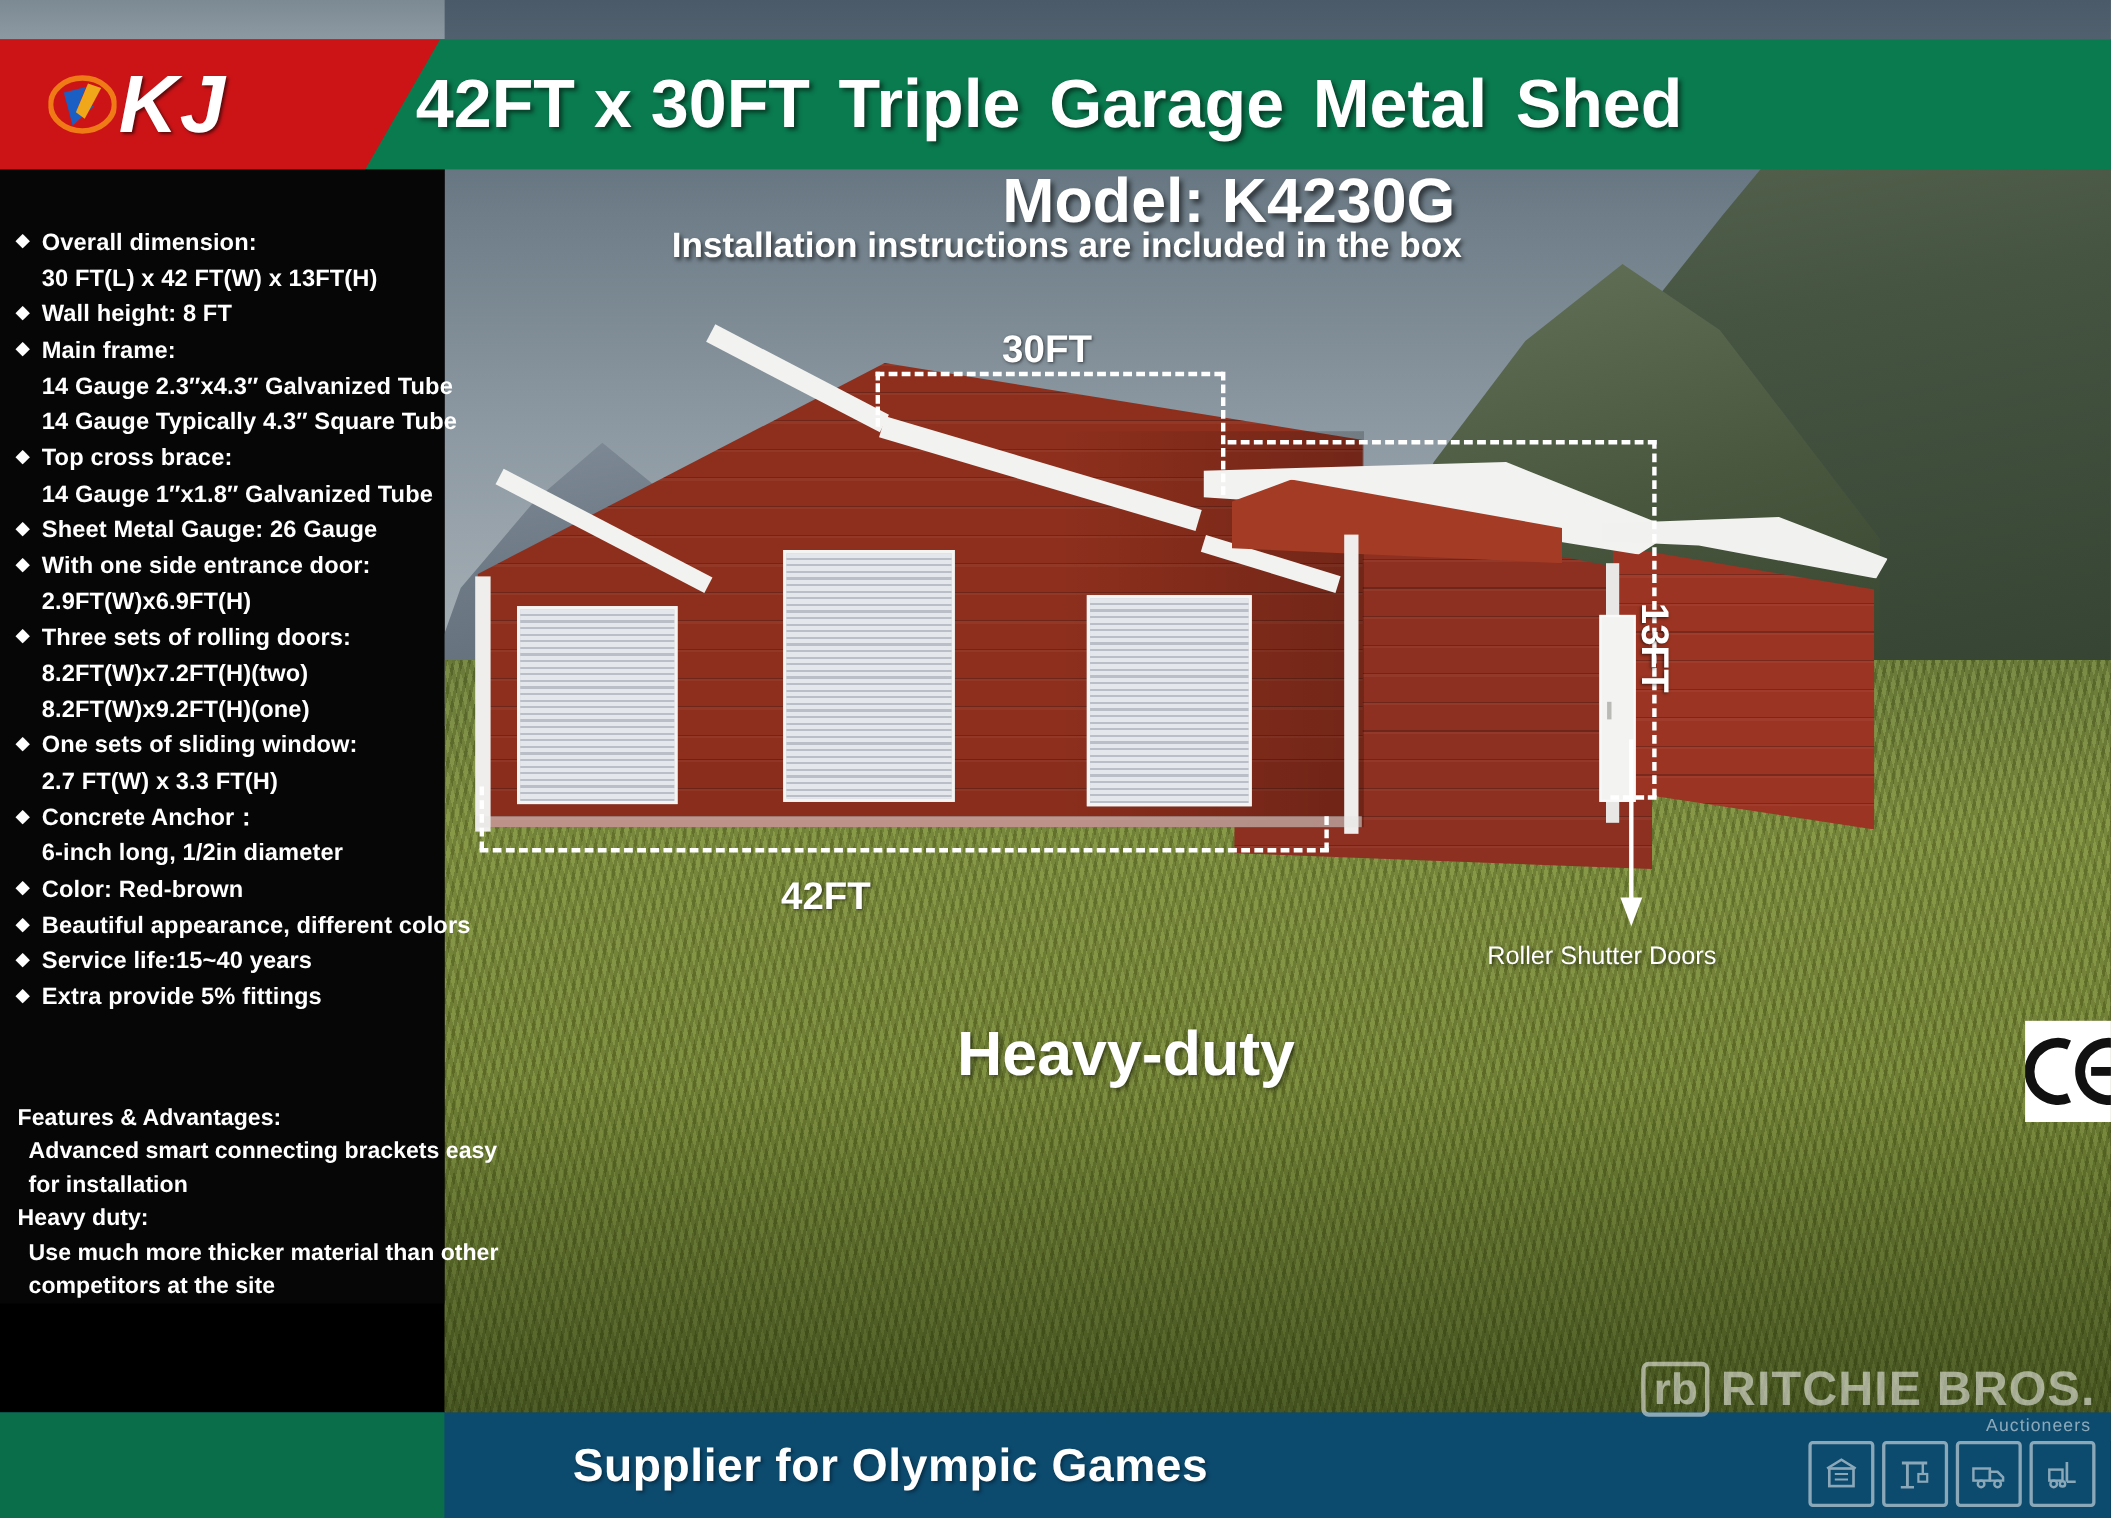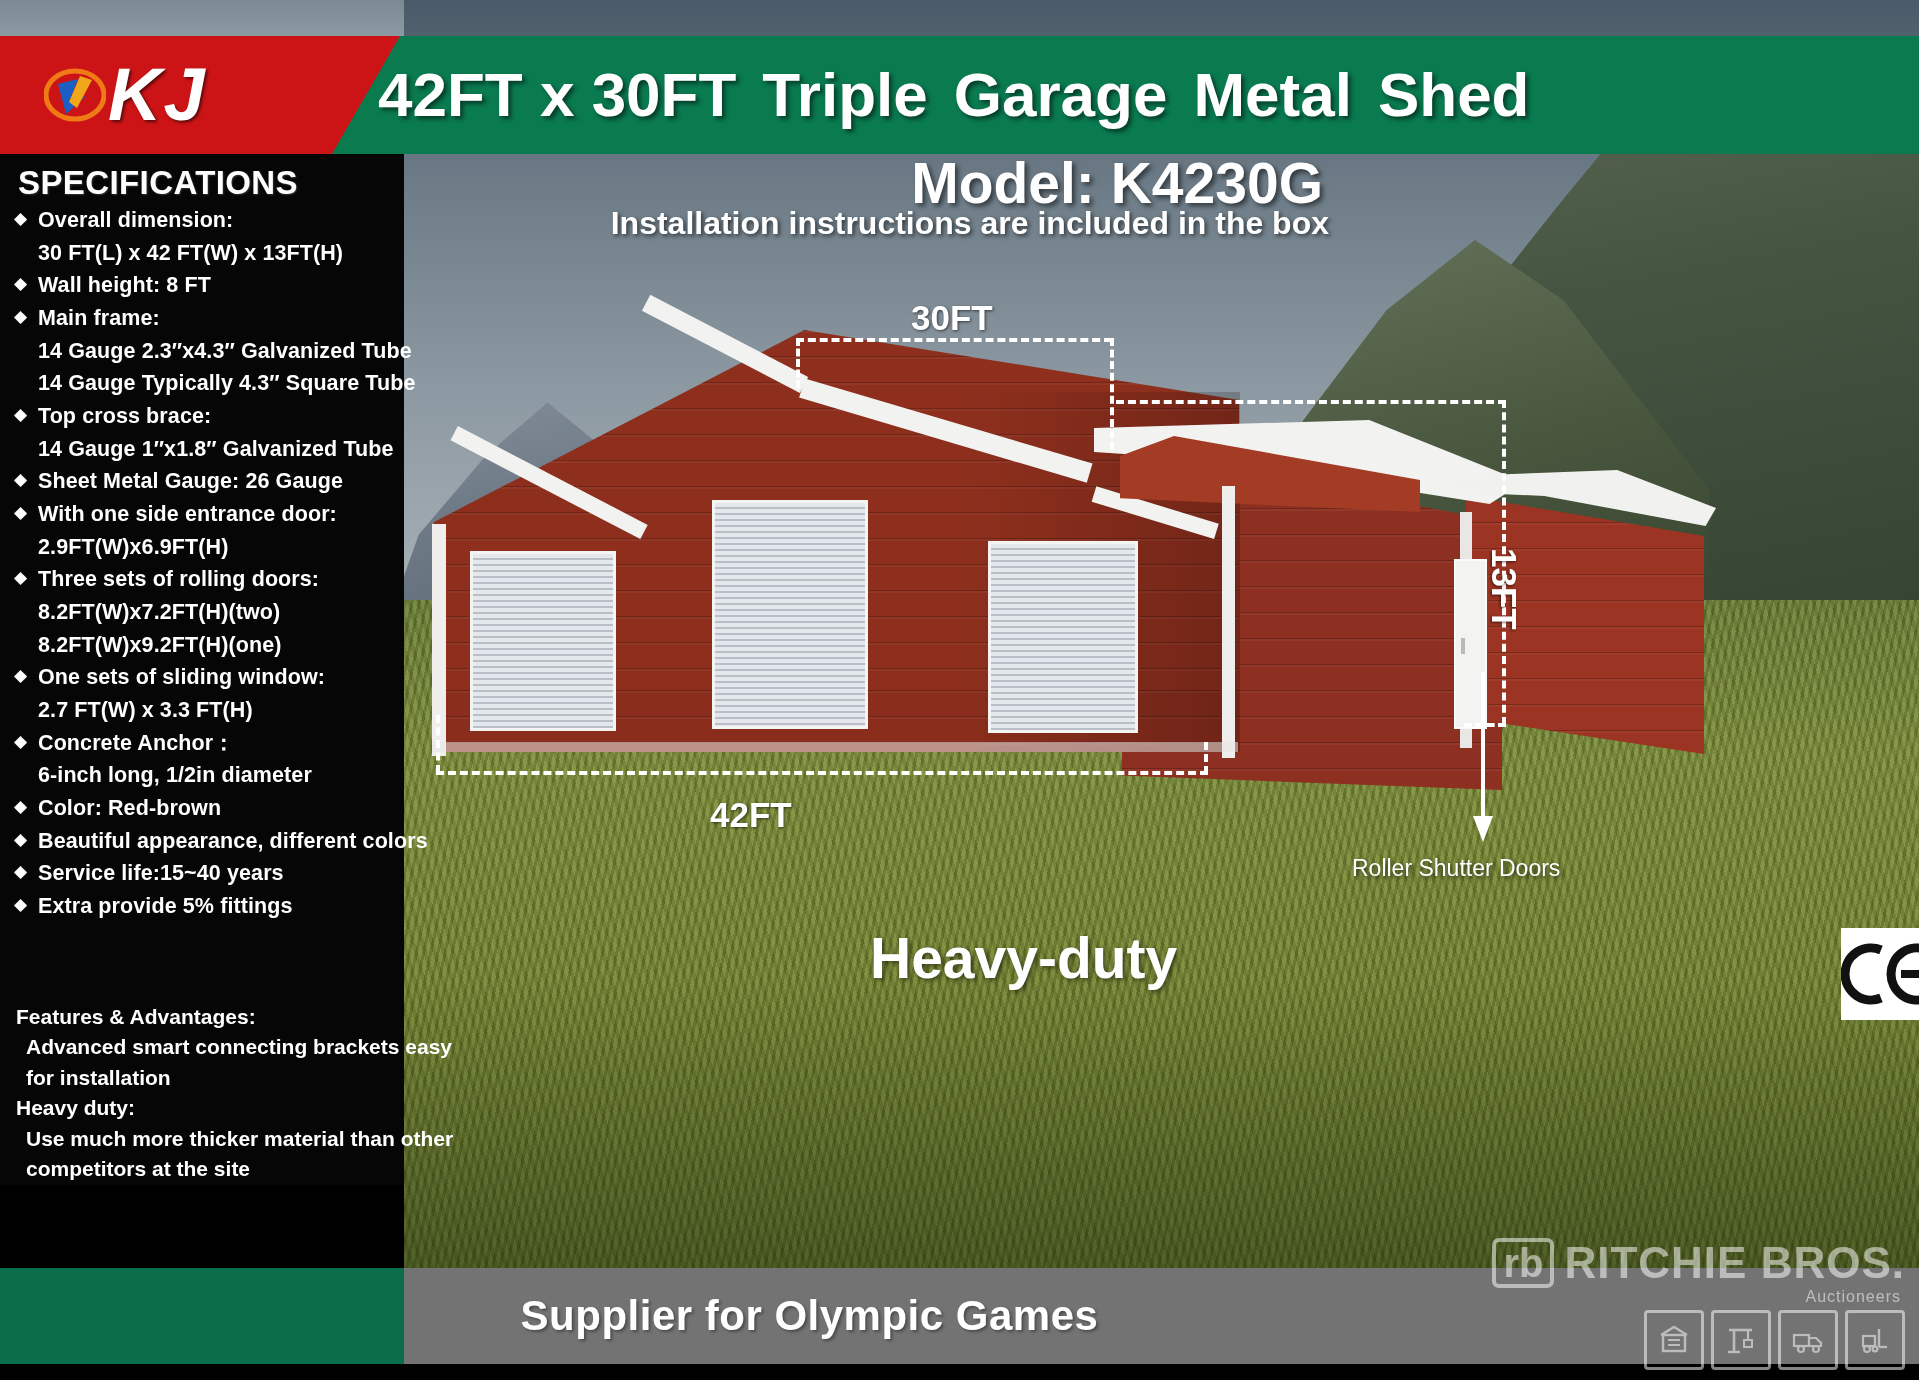--- a/index.html
+++ b/index.html
@@ -179,22 +179,22 @@
   #rsd-arrow{position:absolute;left:1064px;top:672px;z-index:12;}
 
   #ce-mark{
     position:absolute;left:1437px;top:928px;width:97px;height:92px;
     background:#ffffff;z-index:13;
   }
   #ce-mark svg{display:block;}
 
   
   #footer{
-    position:absolute;left:0;bottom:16px;width:1919px;height:96px;
-    background:#737373;z-index:20;
+    position:absolute;left:0;bottom:0;width:1919px;height:96px;
+    background:#0c4a6e;z-index:20;
   }
   #footer-text{
     position:absolute;left:0;top:0;width:1919px;height:96px;
     display:flex;align-items:center;justify-content:center;
     color:#ffffff;font-size:42px;font-weight:bold;letter-spacing:.5px;
     white-space:nowrap;padding-right:300px;box-sizing:border-box;
     text-shadow:2px 2px 3px rgba(0,0,0,.35);
   }
   #footer-strip{
     position:absolute;left:0;top:0;width:404px;height:96px;background:#0a6e4b;
@@ -355,21 +355,20 @@
         <path d="M36 10 L48 14 L33 42 L25 36 Z" fill="#f0a81a"></path>
       </svg>
     </div>
     <div id="brand-text">KJ</div>
     <div id="header-title">
       <span class="seg">42FT x 30FT</span><span class="seg">Triple</span><span class="seg">Garage</span><span class="seg">Metal</span><span class="seg">Shed</span>
     </div>
   </div>
 
   <div id="spec-panel">
-    <div id="spec-title">SPECIFICATIONS</div>
     <div id="spec-list">
         <div class="spec-row">
           <span class="dia">◆</span>
           <span>Overall dimension:</span>
         </div>
         <div class="spec-row sub">
           <span>30 FT(L) x 42 FT(W) x 13FT(H)</span>
         </div>
         <div class="spec-row">
           <span class="dia">◆</span>

